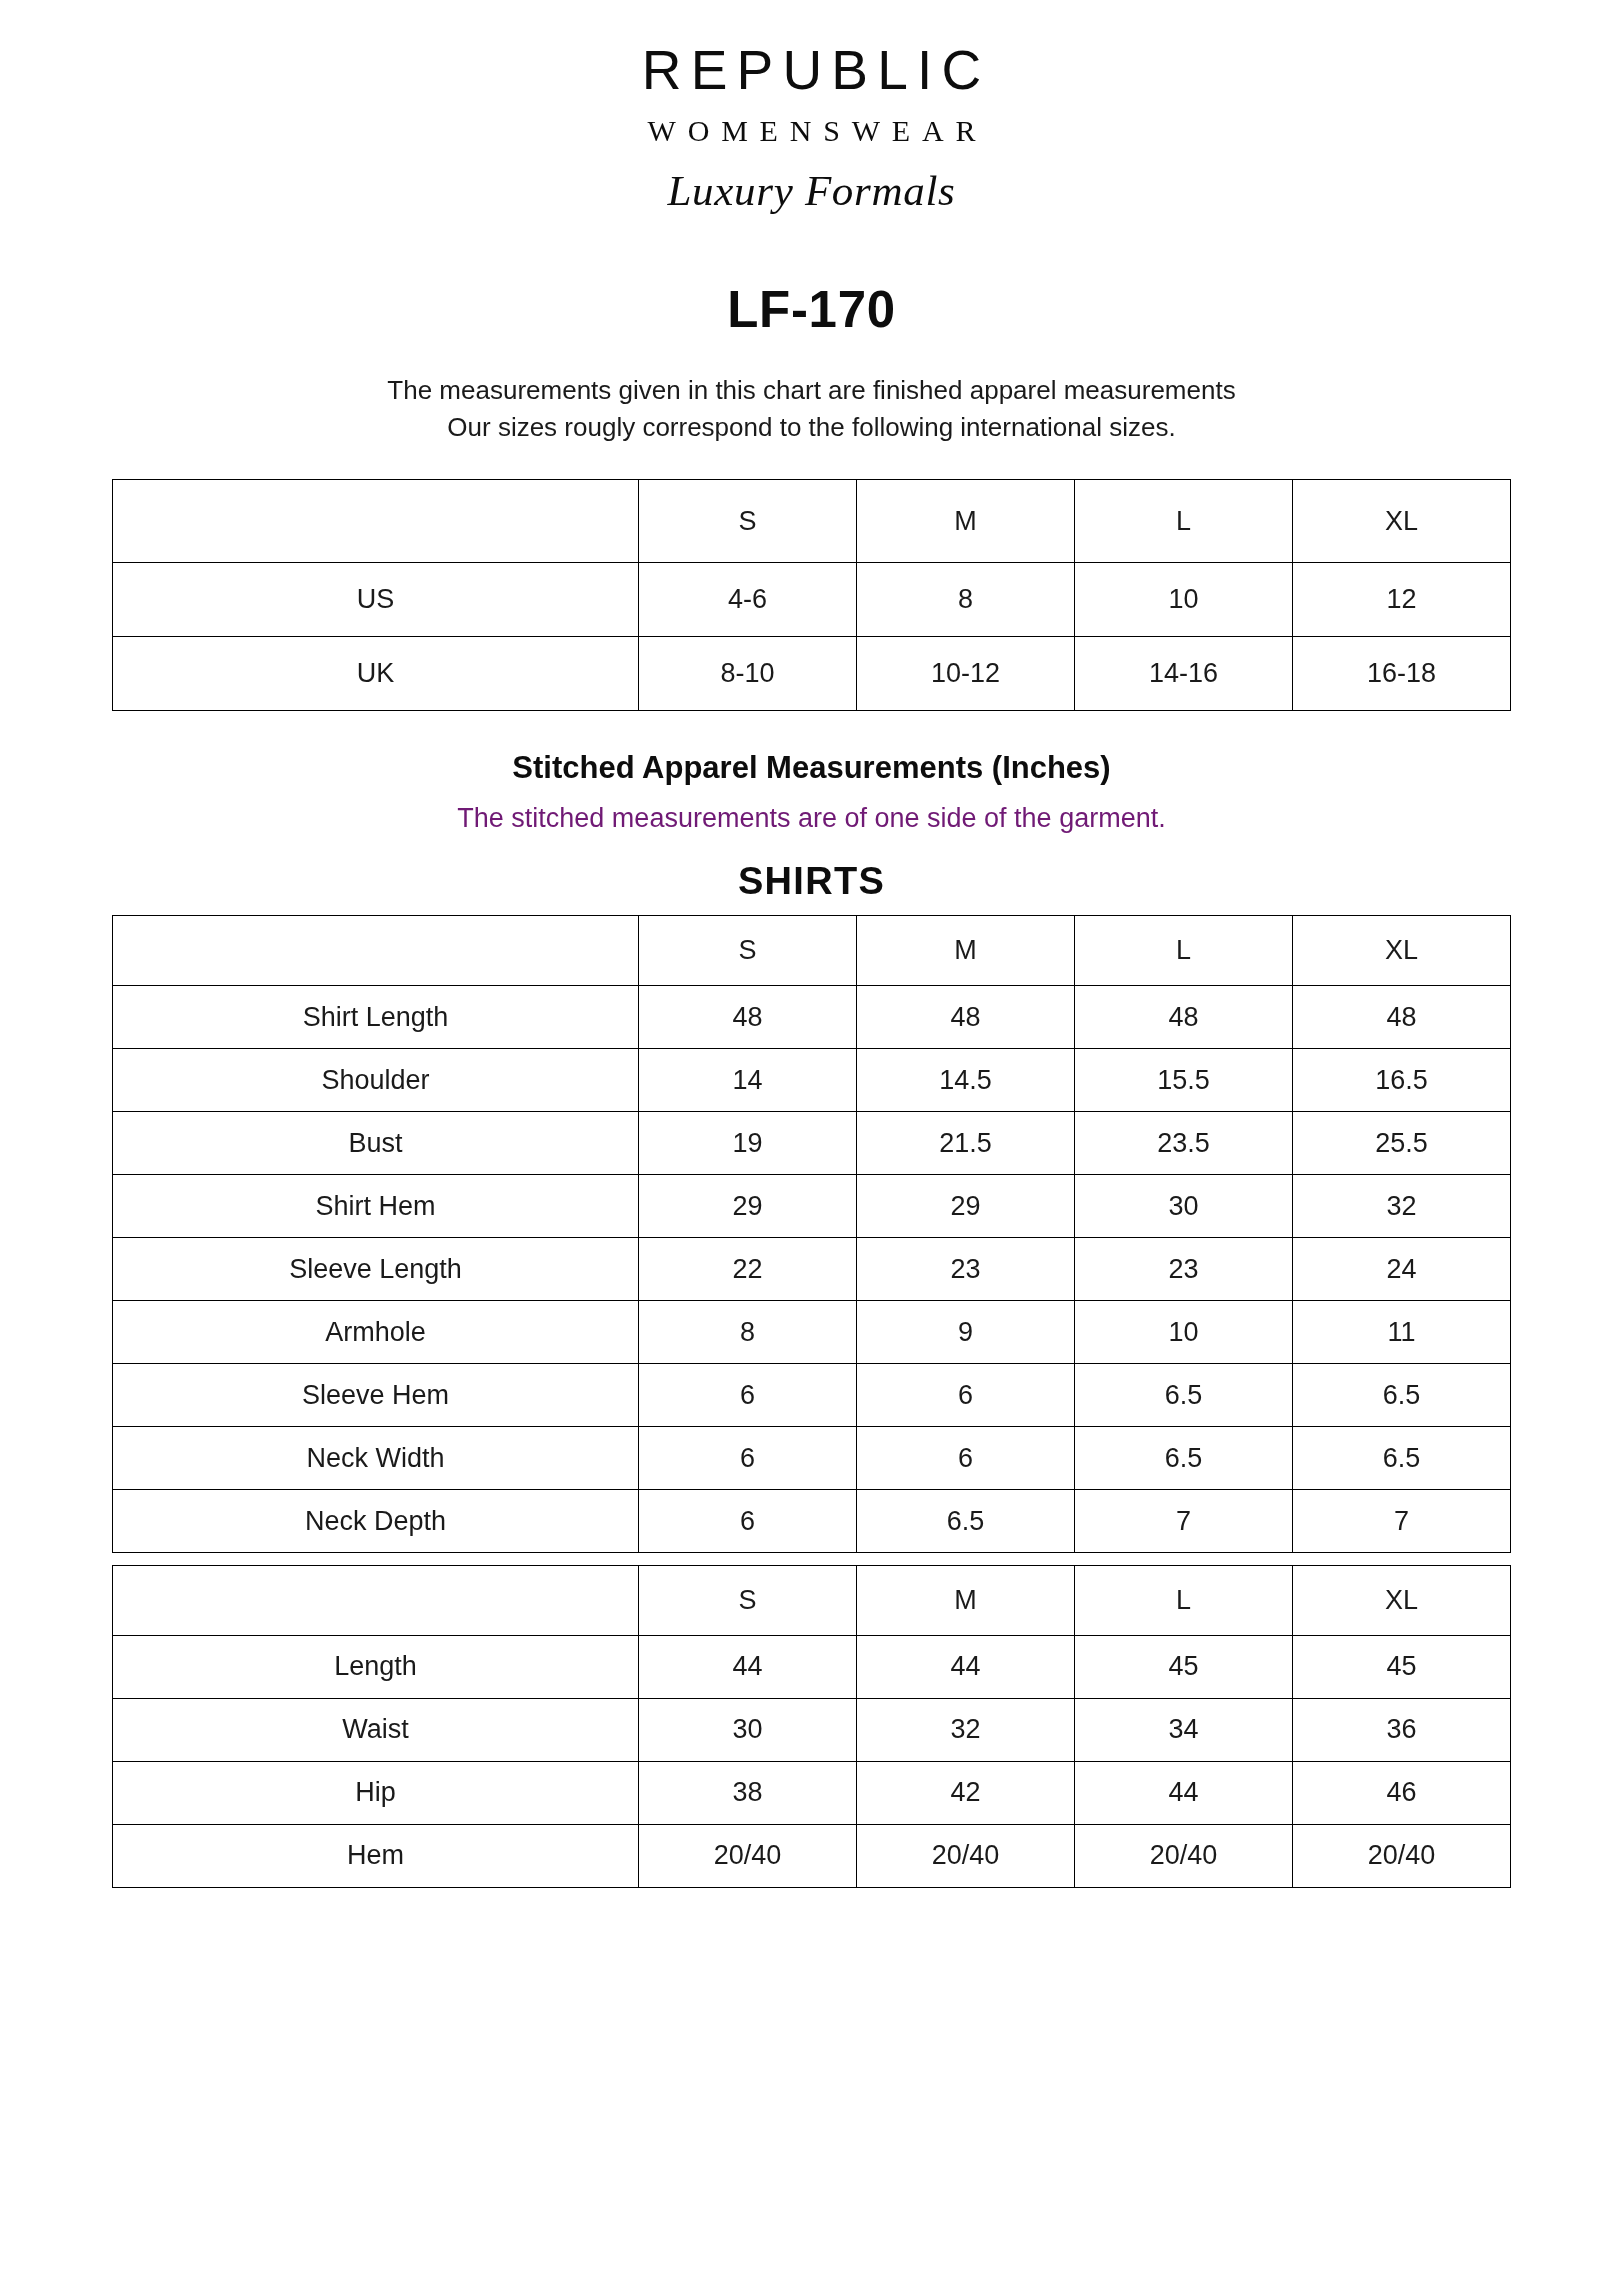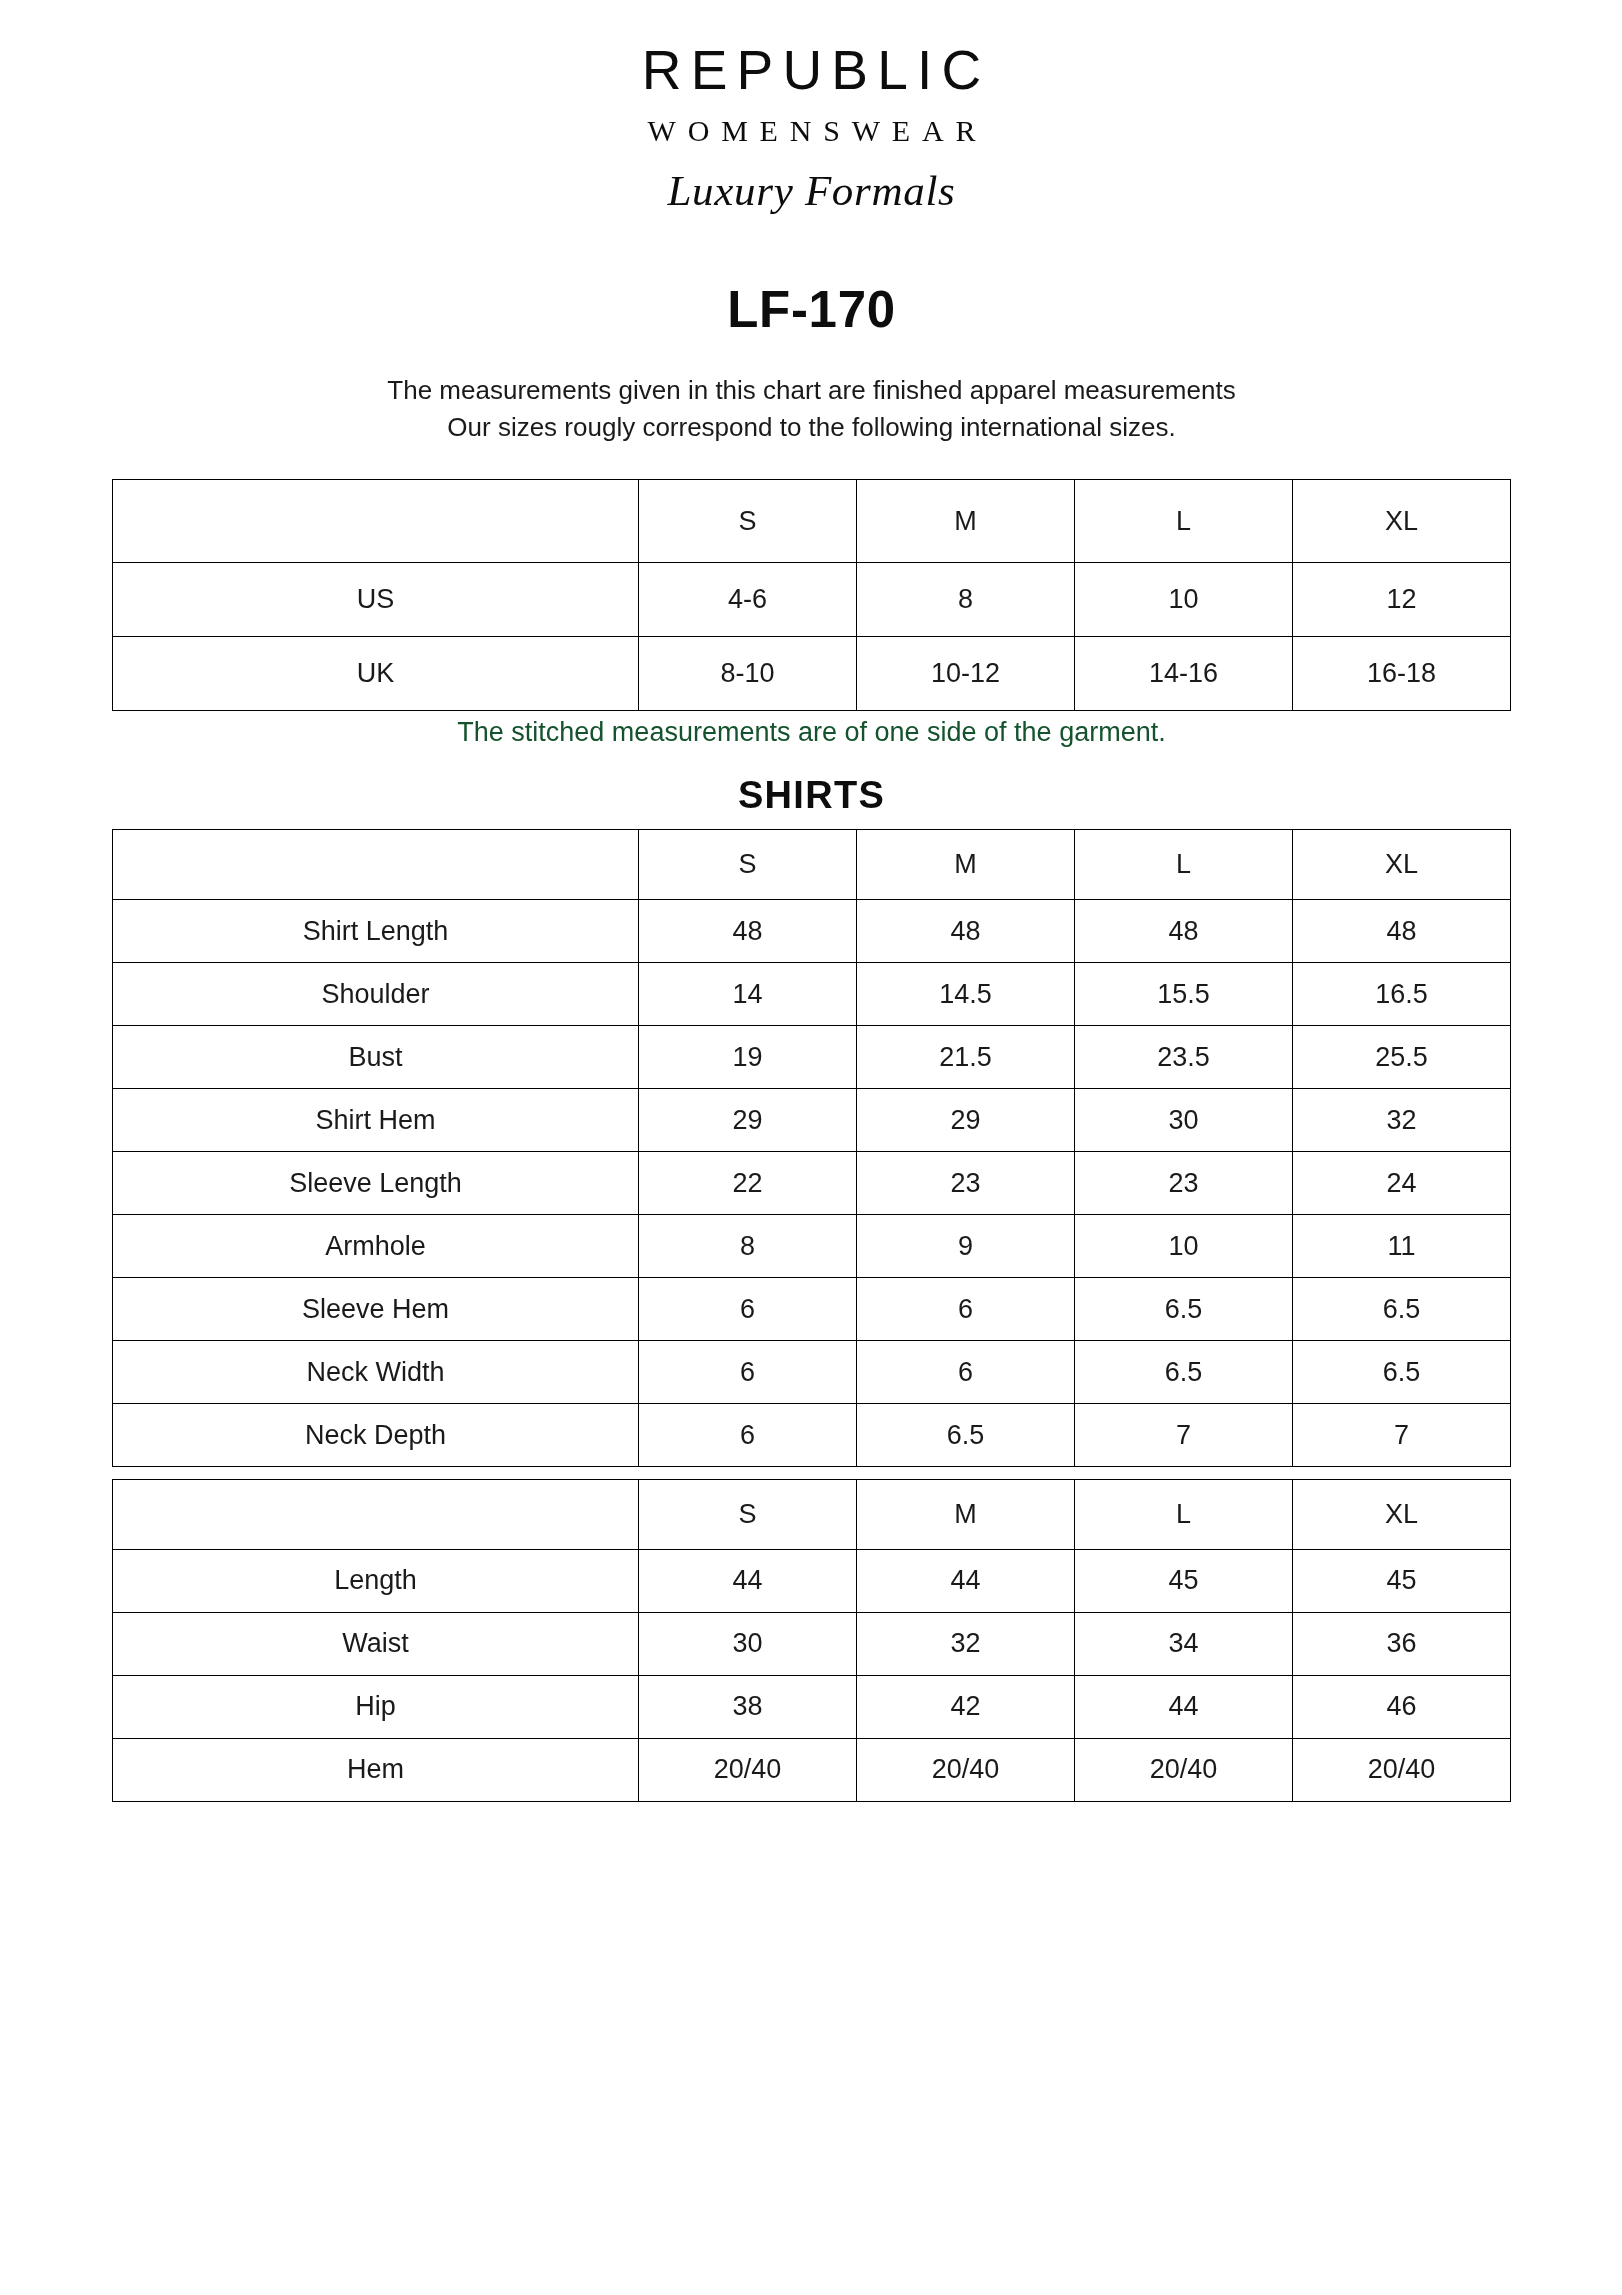--- a/index.html
+++ b/index.html
@@ -113,22 +113,22 @@
   .section-title {
     text-align: center;
     font-size: 31px;
     font-weight: bold;
     color: #0d0d0d;
     margin-top: 39px;
   }
   .section-note {
     text-align: center;
     font-size: 27px;
-    color: #14532d;
-    margin-top: 6px;
+    color: #701a75;
+    margin-top: 17px;
     font-weight: 400;
   }
   .group-title {
     text-align: center;
     font-size: 38px;
     font-weight: 700;
     letter-spacing: 1.3px;
     color: #0d0d0d;
     margin-top: 26px;
     margin-bottom: 10.5px;
@@ -181,20 +181,21 @@
           <td>UK</td>
           <td>8-10</td>
           <td>10-12</td>
           <td>14-16</td>
           <td>16-18</td>
         </tr>
       </tbody>
     </table>
   </div>
 
+  <div class="section-title">Stitched Apparel Measurements (Inches)</div>
   <div class="section-note">The stitched measurements are of one side of the garment.</div>
 
   <div class="group-title">SHIRTS</div>
 
   <div class="table-wrap-shirts">
     <table class="chart-table meas-table">
       <colgroup>
         <col class="col-label">
           <col class="col-size">
           <col class="col-size">

